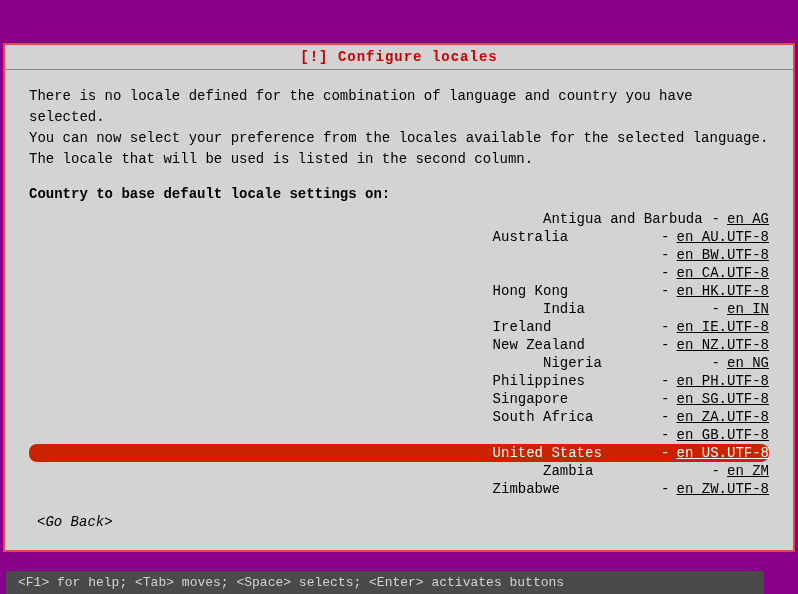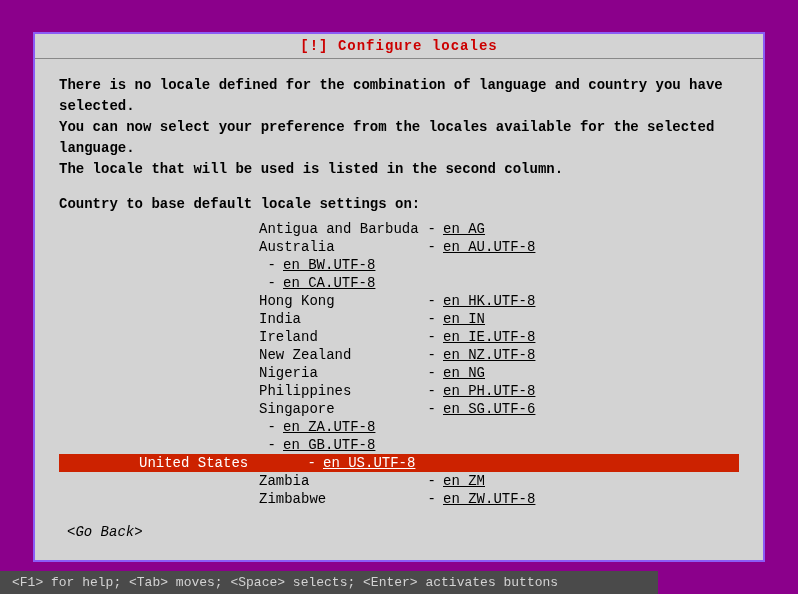--- a/index.html
+++ b/index.html
@@ -9,87 +9,88 @@
       background-color: #8B008B;
       font-family: 'Courier New', Courier, monospace;
       font-size: 14px;
       display: flex;
       flex-direction: column;
       align-items: center;
       justify-content: center;
       overflow: hidden;
     }
     .terminal-window {
-      width: 732px;
+      width: 792px;
       background-color: #d3d3d3;
-      border: 2px solid #8b5cf6;
+      border: 2px solid #ef4444;
       position: relative;
     }
     .title-bar {
       background-color: #d3d3d3;
       text-align: center;
       padding: 4px 0;
       color: #cc0000;
       font-weight: bold;
       border-bottom: 1px solid #888;
       letter-spacing: 1px;
     }
     .content {
       background-color: #d3d3d3;
       padding: 16px 24px;
       color: #000;
     }
     .description {
       margin-bottom: 16px;
       line-height: 1.5;
-      font-weight: bold;
     }
     .description p {
       white-space: pre-wrap;
     }
     .country-label {
       margin-bottom: 8px;
       font-weight: bold;
     }
     .list-container {
       background-color: #d3d3d3;
       margin-bottom: 16px;
     }
     .list-item {
       display: flex;
       padding: 1px 0;
       padding-left: 200px;
       white-space: pre;
       color: #000;
+      justify-content: flex-end;
     }
     .list-item.selected {
       background-color: #cc2200;
       color: #fff;
       padding-left: 80px;
+      border-radius: 8px;
     }
     .go-back {
       margin-top: 8px;
       margin-bottom: 4px;
       padding-left: 8px;
       color: #000;
     }
     .go-back span {
       cursor: pointer;
       font-style: italic;
     }
     .bottom-bar {
-      width: 658px;
+      width: 758px;
       background-color: #4a4a4a;
       color: #d3d3d3;
       padding: 4px 12px;
       font-family: 'Courier New', Courier, monospace;
       font-size: 13px;
       position: absolute;
       bottom: 0;
-      left: 0;
+      left: 6px;
     }
     .locale-col {
       display: inline-block;
       min-width: 160px;
     }
     .dash-col {
       display: inline-block;
       width: 24px;
       text-align: center;
     }
@@ -118,22 +119,22 @@
     <div class="list-item"><span class="locale-col">Antigua and Barbuda</span><span class="dash-col"> - </span><span class="code-col">en_AG</span></div>
         <div class="list-item"><span class="locale-col">Australia</span><span class="dash-col"> - </span><span class="code-col">en_AU.UTF-8</span></div>
         <div class="list-item"><span class="dash-col"> - </span><span class="code-col">en_BW.UTF-8</span></div>
         <div class="list-item"><span class="dash-col"> - </span><span class="code-col">en_CA.UTF-8</span></div>
         <div class="list-item"><span class="locale-col">Hong Kong</span><span class="dash-col"> - </span><span class="code-col">en_HK.UTF-8</span></div>
         <div class="list-item"><span class="locale-col">India</span><span class="dash-col"> - </span><span class="code-col">en_IN</span></div>
         <div class="list-item"><span class="locale-col">Ireland</span><span class="dash-col"> - </span><span class="code-col">en_IE.UTF-8</span></div>
         <div class="list-item"><span class="locale-col">New Zealand</span><span class="dash-col"> - </span><span class="code-col">en_NZ.UTF-8</span></div>
         <div class="list-item"><span class="locale-col">Nigeria</span><span class="dash-col"> - </span><span class="code-col">en_NG</span></div>
         <div class="list-item"><span class="locale-col">Philippines</span><span class="dash-col"> - </span><span class="code-col">en_PH.UTF-8</span></div>
-        <div class="list-item"><span class="locale-col">Singapore</span><span class="dash-col"> - </span><span class="code-col">en_SG.UTF-6</span></div>
-        <div class="list-item"><span class="dash-col"> - </span><span class="code-col">en_ZA.UTF-8</span></div>
+        <div class="list-item"><span class="locale-col">Singapore</span><span class="dash-col"> - </span><span class="code-col">en_SG.UTF-8</span></div>
+        <div class="list-item"><span class="locale-col">South Africa</span><span class="dash-col"> - </span><span class="code-col">en_ZA.UTF-8</span></div>
         <div class="list-item"><span class="dash-col"> - </span><span class="code-col">en_GB.UTF-8</span></div>
         <div class="list-item selected"><span class="locale-col">United States</span><span class="dash-col"> - </span><span class="code-col">en_US.UTF-8</span></div>
         <div class="list-item"><span class="locale-col">Zambia</span><span class="dash-col"> - </span><span class="code-col">en_ZM</span></div>
         <div class="list-item"><span class="locale-col">Zimbabwe</span><span class="dash-col"> - </span><span class="code-col">en_ZW.UTF-8</span></div>
       </div>
     <div class="go-back">
       <span>&lt;Go Back&gt;</span>
     </div>
   </div>
 </div>

